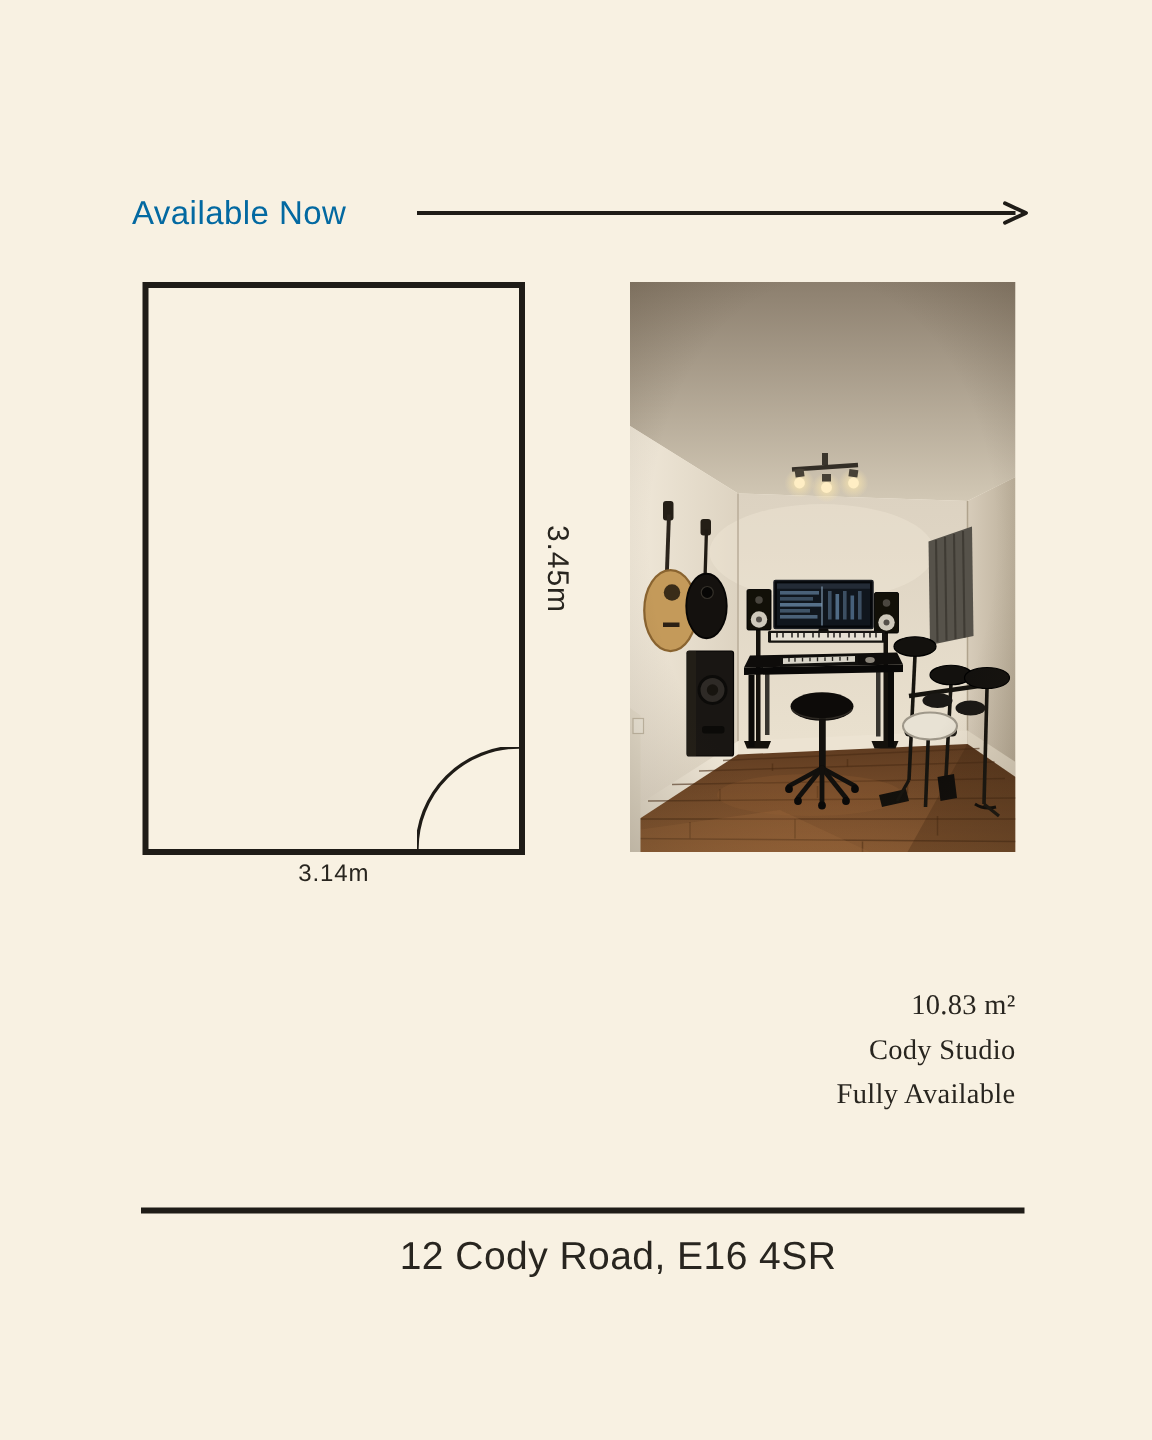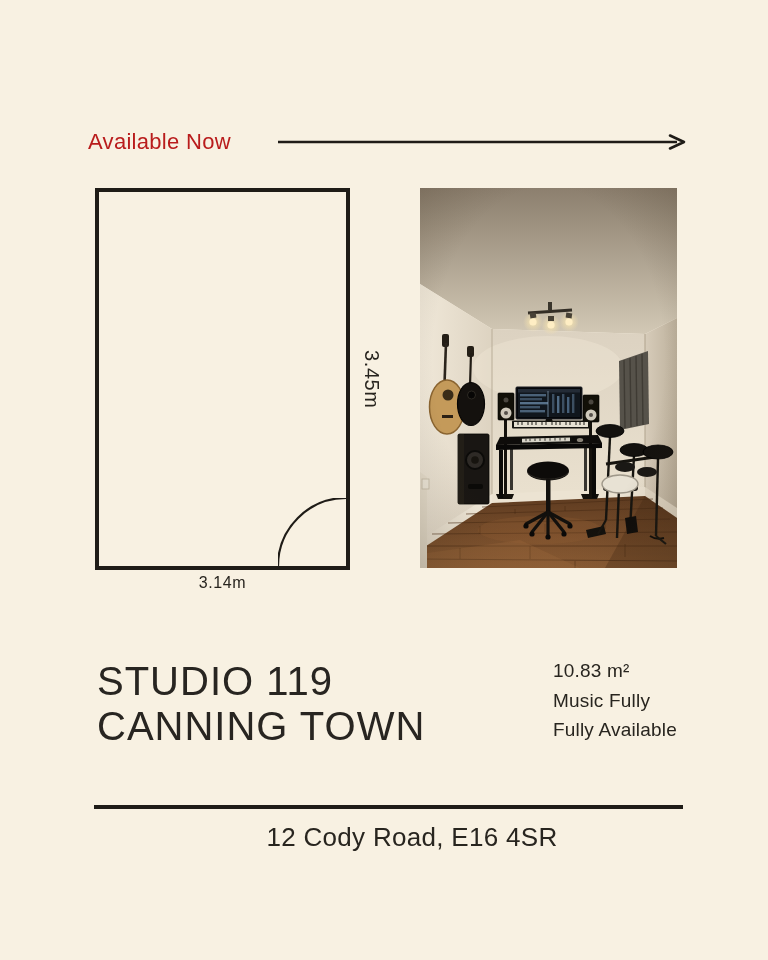--- a/index.html
+++ b/index.html
@@ -3,21 +3,21 @@
 <meta charset="utf-8">
 <style>
   html,body { margin:0; padding:0; background:#f8f1e2; }
   .flyer {
     position:relative; width:768px; height:960px; overflow:hidden;
     background:#f8f1e2; color:#2b2721;
     font-family:"Liberation Sans", sans-serif;
   }
   .availability {
     position:absolute; left:88px; top:129px;
-    font-size:22px; letter-spacing:.3px; color:#b91c1c;
+    font-size:22px; letter-spacing:.3px; color:#0369a1;
   }
   .arrow { position:absolute; left:278px; top:133px; width:410px; height:18px; }
   
   .floorplan {
     position:absolute; left:95px; top:188px; width:255px; height:382px;
     border:4px solid #1f1c17; box-sizing:border-box;
   }
   .door-arc { position:absolute; right:0; bottom:0; width:68px; height:68px; }
   .fp-height {
     position:absolute; left:353px; top:188px; width:36px; height:382px;
@@ -30,22 +30,22 @@
   }
   
   .photo { position:absolute; left:420px; top:188px; width:257px; height:380px; }
   .photo svg { display:block; }
   
   .title {
     position:absolute; left:97px; top:659px;
     font-size:40px; line-height:45px; letter-spacing:1px; color:#282521;
   }
   .details {
-    position:absolute; right:91px; top:656px; 
-    font-size:19px; line-height:29.5px; letter-spacing:.2px; color:#28251f;
+    position:absolute; right:91px; top:656px; text-align:right;
+    font-size:19px; line-height:29.5px; letter-spacing:.2px; color:#28251f;font-family:Liberation Serif, serif;
   }
   .divider { position:absolute; left:94px; top:805px; width:589px; height:4px; background:#1f1c17; }
   .address {
     position:absolute; left:0; top:822px; width:768px; text-align:center;
     font-size:26px; letter-spacing:.3px; color:#28251f;margin-left:28px;
   }
 </style>
 </head>
 <body>
 
@@ -297,27 +297,23 @@
           <circle cx="150" cy="338" r="2.6" fill="#0a0908"></circle>
         <circle cx="112" cy="346" r="2.6" fill="#0a0908"></circle>
           <circle cx="144" cy="346" r="2.6" fill="#0a0908"></circle>
         <circle cx="128" cy="349" r="2.6" fill="#0a0908"></circle>
       </g>
 
       <rect x="0" y="0" width="257" height="380" fill="url(#vig)"></rect>
     </svg>
   </div>
 
-  <div class="title">
-    <div>STUDIO 119</div>
-    <div>CANNING TOWN</div>
-  </div>
 
   <div class="details">
     <div>10.83 m²</div>
-    <div>Music Fully</div>
+    <div>Cody Studio</div>
     <div>Fully Available</div>
   </div>
 
   <div class="divider"></div>
   <div class="address">12 Cody Road, E16 4SR</div>
 
 </div>
 
 </body></html>

